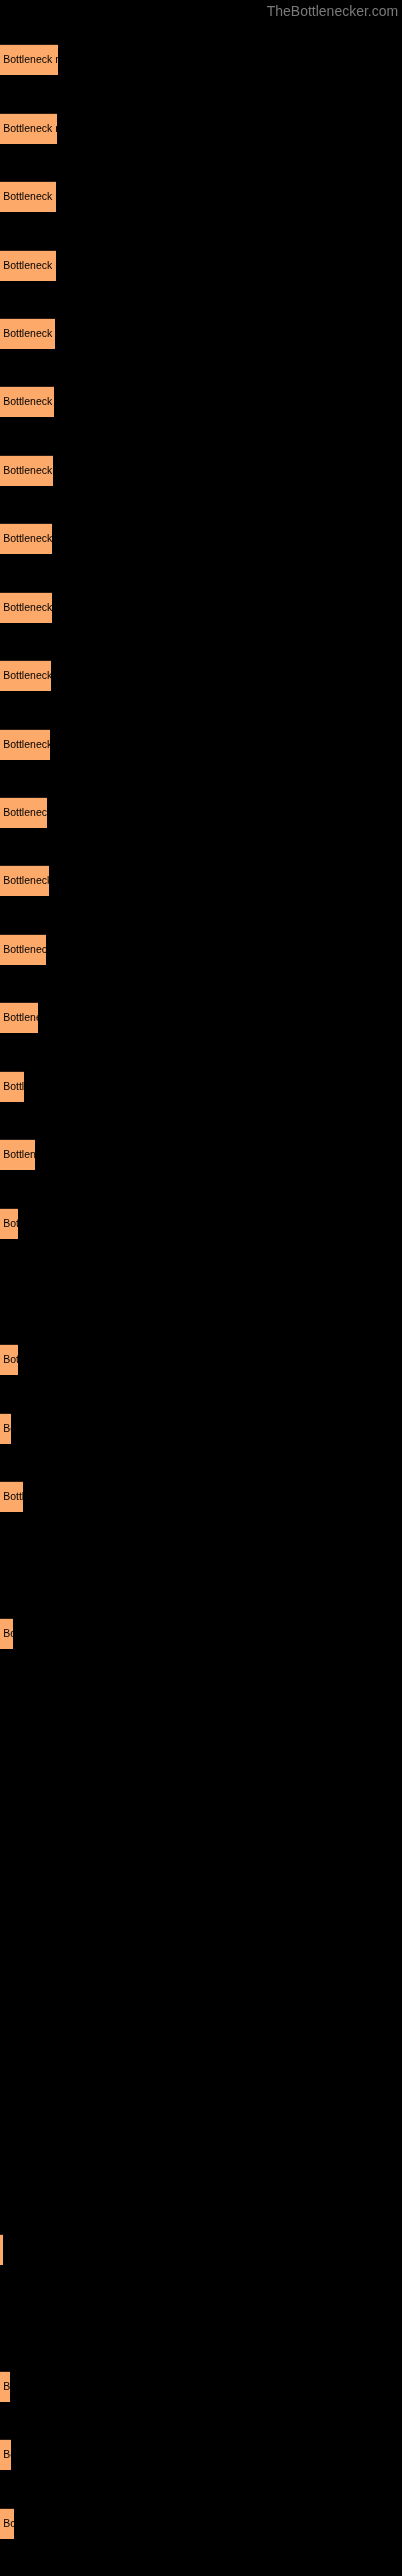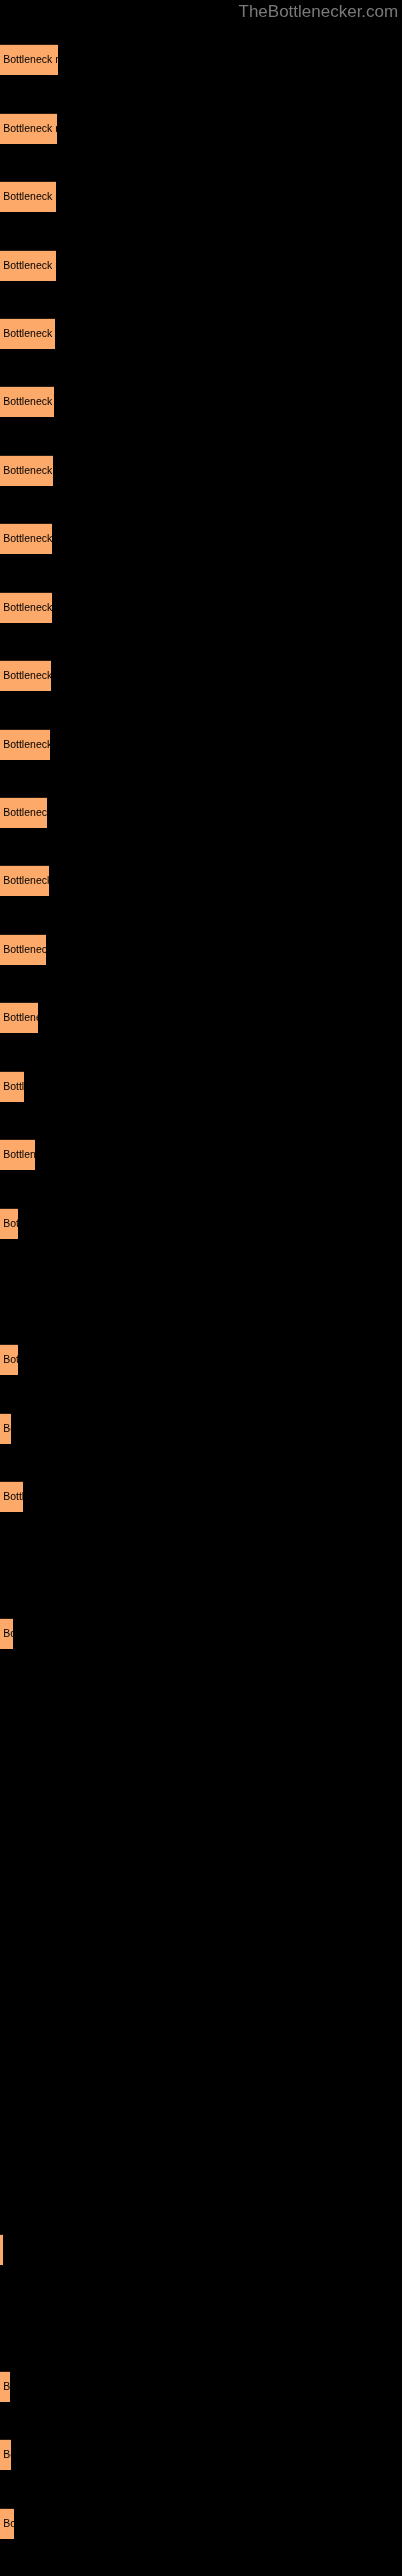--- a/index.html
+++ b/index.html
@@ -13,21 +13,21 @@
     height: 2576px;
     position: relative;
     overflow: hidden;
     font-family: "Liberation Sans", sans-serif;
   }
 
   .site-title {
     position: absolute;
     top: 0.8px;
     right: 4.8px;
-    font-size: 17px;
+    font-size: 14px;
     font-family: "Liberation Sans", sans-serif;
     color: #7a7a7a;
     letter-spacing: 0px;
     white-space: nowrap;
     line-height: 21px;
   }
 
   .chart-area {
     position: absolute;
     left: 0;

